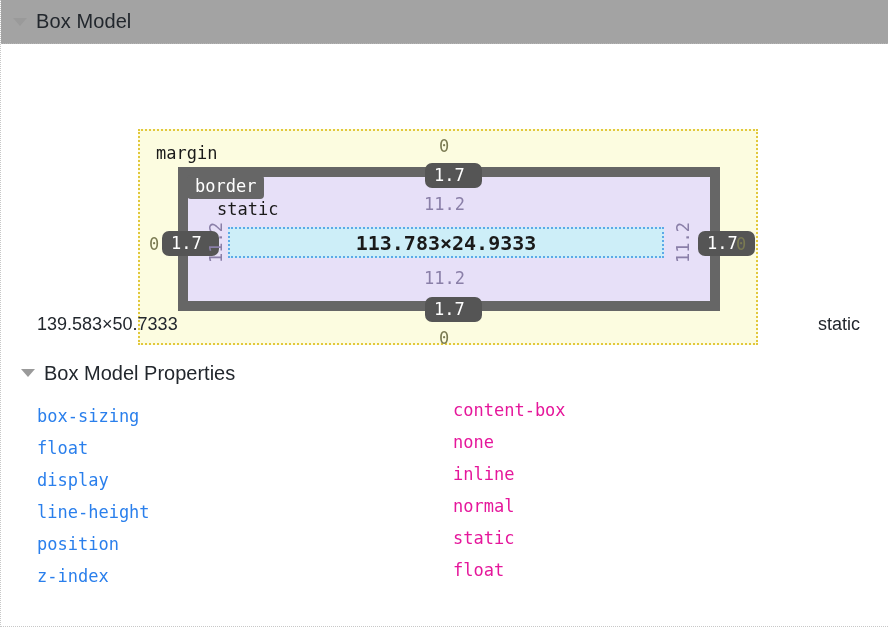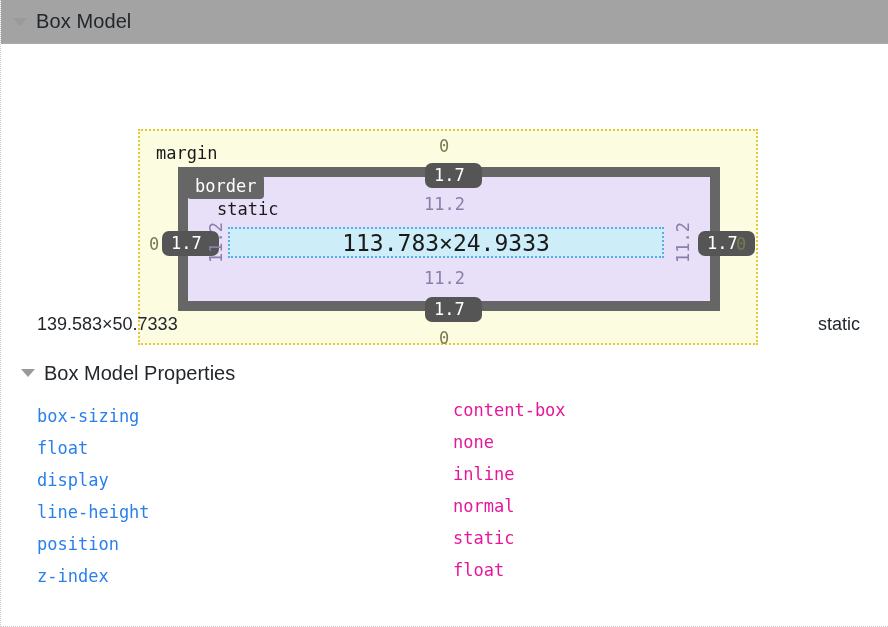--- a/index.html
+++ b/index.html
@@ -111,23 +111,24 @@
     height: 31px;
     box-sizing: border-box;
     background: #cdeef8;
     border: 2px dotted #5da9e8;
     display: flex;
     align-items: center;
     justify-content: center;
   }
   .content-size {
     font-family: "DejaVu Sans Mono", "Liberation Mono", monospace;
-    font-size: 23px;
+    font-size: 20px;
     color: #1a1a1a;
     white-space: nowrap;
+    font-weight: bold;
   }
 
   .val {
     position: absolute;
     font-family: "DejaVu Sans Mono", "Liberation Mono", monospace;
     font-size: 17px;
     white-space: nowrap;
   }
   .val-margin { color: #7a7a52; }
   .val-padding { color: #8a7fa8; }

